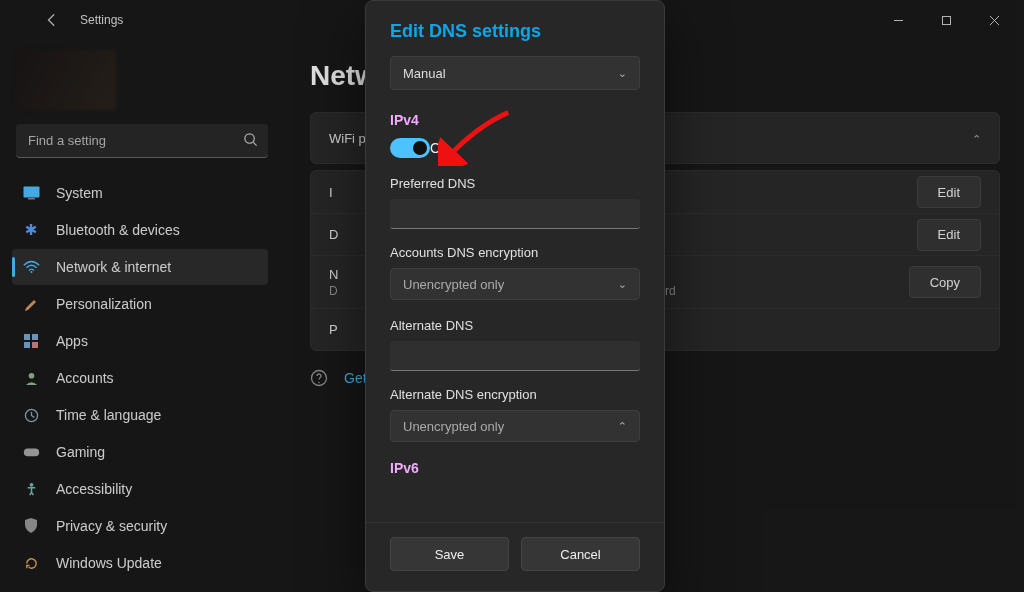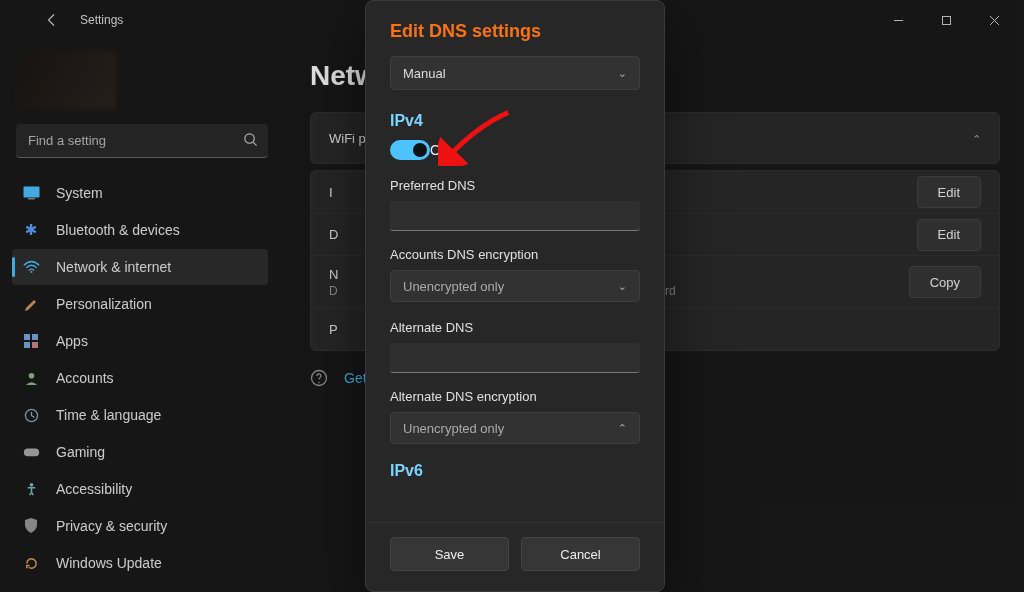--- a/index.html
+++ b/index.html
@@ -32,25 +32,25 @@
   .card-row { height: 42px; display:flex; align-items:center; justify-content:space-between; padding: 4px 18px; border-top:1px solid #333;}
   .card-left { display:flex; flex-direction:column; gap:2px;}
   .card-label { font-size:13px; color:#eee; }
   .card-sub { font-size:12px; color:#999; }
   .btn { background:#363636; color:#eee; border:1px solid #444; border-radius:4px; font-size:13px; height:32px; padding:0 20px; cursor:pointer; }
   .help-row { display:flex; align-items:center; gap:16px; margin-top:18px; color:#aaa; font-size:14px;}
   .help-link { color:#4cc2ff; cursor:pointer; }
   
   .modal-backdrop { position:absolute; inset:0; background:rgba(0,0,0,.12); }
   .modal { position:absolute; left:365px; top:0; width:300px; height:592px; background:#272727; border:1px solid #3a3a3a; border-radius:8px; display:flex; flex-direction:column; box-shadow:0 20px 60px rgba(0,0,0,.5);}
-  .modal-title { font-size:18px; font-weight:600; padding:20px 24px 14px; color:#f97316;}
+  .modal-title { font-size:18px; font-weight:600; padding:20px 24px 14px; color:#0ea5e9;}
   .modal-body { flex:1; overflow-y:auto; padding:0 24px; position:relative;}
   .modal-body::-webkit-scrollbar{width:4px;} .modal-body::-webkit-scrollbar-thumb{background:#4a4a4a;border-radius:2px;}
   .select { width:100%; height:34px; background:#323232; border:1px solid #3e3e3e; border-radius:4px; color:#ddd; font-size:13px; padding:0 12px; display:flex; align-items:center; justify-content:space-between; cursor:pointer; margin-bottom:22px;}
-  .sec-heading { font-size:16px; font-weight:600; color:#7dd3fc; margin: 2px 0 10px;}
+  .sec-heading { font-size:14px; font-weight:600; color:#f0abfc; margin: 2px 0 10px;}
   .toggle-row { display:flex; align-items:center; margin-bottom:18px; }
   .toggle { width:40px; height:20px; background:#4cc2ff; border-radius:10px; position:relative; cursor:pointer;}
   .toggle .knob { position:absolute; right:3px; top:3px; width:14px; height:14px; background:#111; border-radius:50%;}
   .toggle-lbl { font-size:14px; color:#eee; }
   .field-lbl { font-size:13px; color:#e0e0e0; margin-bottom:8px; }
   .text-input { width:100%; height:30px; background:#2f2f2f; border:none; border-bottom:1px solid #777; border-radius:3px; color:#eee; padding:0 10px; font-size:13px; margin-bottom:16px;}
   .select.small { height:32px; background:#323232; color:#aaa; font-size:13px; margin-bottom:18px;}
   .modal-footer { padding: 14px 24px 20px; display:flex; gap:12px; border-top:1px solid #333;}
   .modal-footer .btn { flex:1; height:34px; }
   

